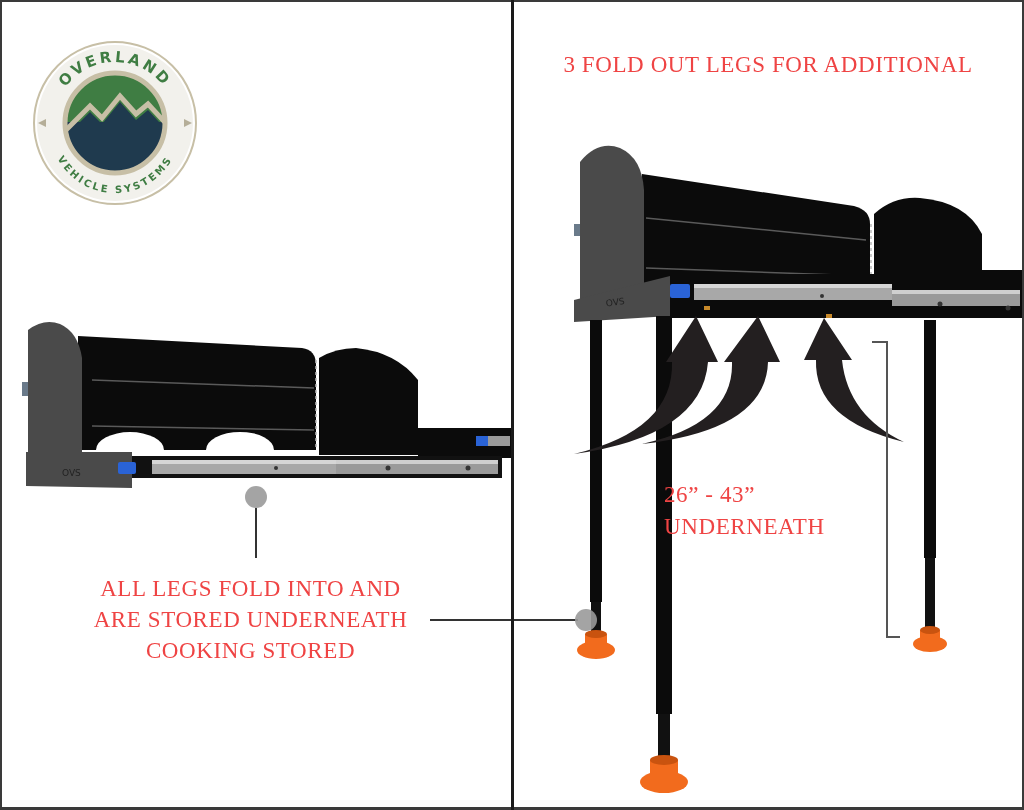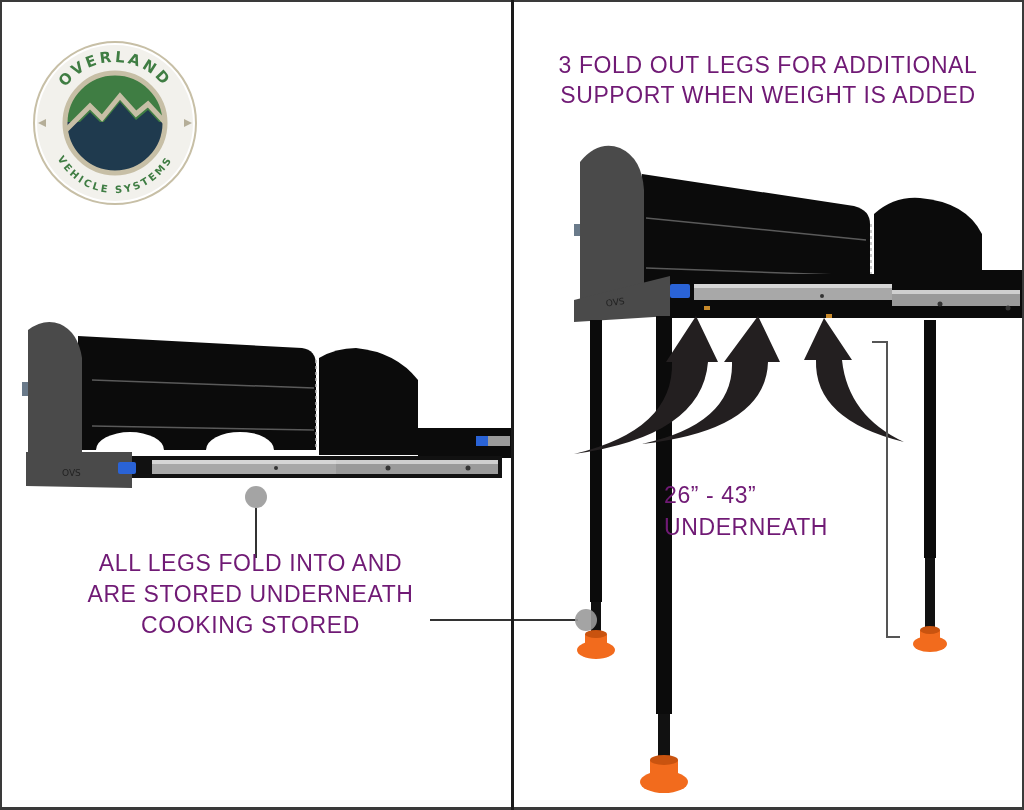--- a/index.html
+++ b/index.html
@@ -11,22 +11,22 @@
       border: 2px solid #3a3a3a; border-bottom-width: 3px;
     }
     .divider {
       position: absolute; left: 511px; top: 0; width: 3px; height: 810px; background: #1a1a1a;
     }
     .panel { position: absolute; top: 0; height: 810px; overflow: hidden; }
     .panel-left { left: 2px; width: 509px; }
     .panel-right { left: 514px; width: 508px; }
 
     .caption {
-      position: absolute; color: #701a75; text-align: center;
-      font-family: Liberation Sans, sans-serif; font-weight: 500;
+      position: absolute; color: #ef4444; text-align: center;
+      font-family: Liberation Serif, serif; font-weight: 500;
       font-size: 23px; line-height: 31px; letter-spacing: 0.6px; white-space: nowrap;
     }
     .caption.right-align { text-align: left; }
 
     
     .logo { position: absolute; left: 30px; top: 40px; width: 166px; height: 166px; }
 
     
     .abs { position: absolute; }
     .callout-dot {
@@ -100,38 +100,37 @@
     <rect x="320" y="150" width="162" height="4" fill="#cfcfcf"></rect>
     <rect x="102" y="152" width="18" height="12" rx="2" fill="#2a63d6"></rect>
     <circle cx="260" cy="158" r="2" fill="#333"></circle>
     <circle cx="372" cy="158" r="2.5" fill="#333"></circle>
     <circle cx="452" cy="158" r="2.5" fill="#333"></circle>
   </svg>
 
   <div class="callout-dot" style="left:243px; top:486px;"></div>
   <div class="callout-line" style="left:253px; top:508px; width:2px; height:50px;"></div>
 
-  <div class="caption" style="left:0; width:497px; top:548px;">
+  <div class="caption" style="left:0; width:497px; top:573px;">
     <div>ALL LEGS FOLD INTO AND</div>
     <div>ARE STORED UNDERNEATH</div>
     <div>COOKING STORED</div>
   </div>
 
   <div class="callout-line" style="left:428px; top:619px; width:81px; height:2px;"></div>
 </div>
 
 <div class="divider"></div>
 
 <div class="panel panel-right">
 
   <div class="callout-line" style="left:0; top:619px; width:64px; height:2px;"></div>
 
   <div class="caption" style="left:0; width:508px; top:50px; font-size:23px; line-height:30px;">
     <div>3 FOLD OUT LEGS FOR ADDITIONAL</div>
-    <div>SUPPORT WHEN WEIGHT IS ADDED</div>
   </div>
 
   <svg class="abs" style="left:40px; top:140px;" width="468" height="670" viewBox="0 0 468 670">
 
     <path d="M 88 34 L 300 66 Q 316 70 316 84 L 316 150 L 88 150 Z" fill="#0b0b0b"></path>
     <line x1="92" y1="78" x2="312" y2="100" stroke="#5a5a5a" stroke-width="1.5"></line>
     <line x1="92" y1="128" x2="312" y2="136" stroke="#5a5a5a" stroke-width="1.5"></line>
     <line x1="317" y1="84" x2="317" y2="150" stroke="#bbb" stroke-width="1.5" stroke-dasharray="3 3"></line>
 
     <path d="M 320 74 Q 340 56 366 58 Q 412 62 428 94 L 428 152 L 320 152 Z" fill="#0b0b0b"></path>

